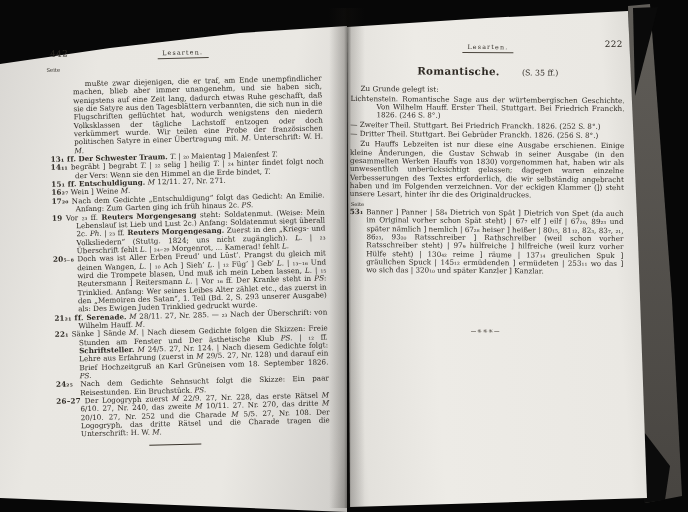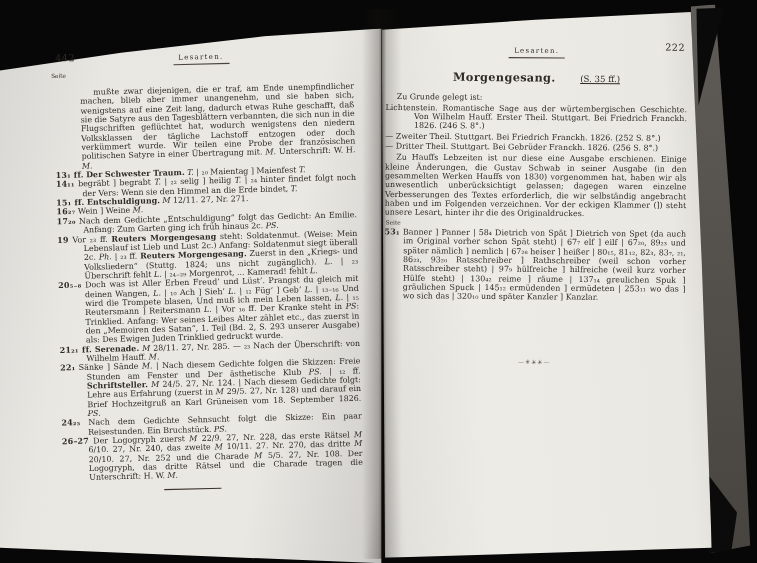--- a/index.html
+++ b/index.html
@@ -41,21 +41,21 @@
   .seite{font-size:5.2px;line-height:6px;text-align:left;margin:4px 0 2px 2px;}
   .content-right .seite{margin:2px 0 1px 1px;}
 
   .intro{margin:8px 0 0;padding-left:28px;text-indent:12px;}
   .entry{padding-left:28px;text-indent:-24px;}
   .num{font-weight:700;letter-spacing:.2px;}
   .end-rule{width:52px;border-top:.9px solid #3a342c;margin:7px 0 0 96px;}
 
   .title-line{text-align:center;margin-top:13px;white-space:nowrap;}
   .title-main{font-weight:700;font-size:10.3px;letter-spacing:.3px;}
-  .title-ref{font-size:7.8px;margin-left:20px;text-decoration:underline;}
+  .title-ref{font-size:7.8px;margin-left:20px;}
   .lead{text-indent:10px;margin-top:9px;}
   .bib{padding-left:26px;text-indent:-26px;margin-top:1px;}
   .para{text-indent:10px;margin-top:2px;}
   .apparatus{padding-left:17px;text-indent:-17px;}
   .ornament{text-align:center;font-family:"DejaVu Sans",sans-serif;font-size:5.5px;
             letter-spacing:1px;color:#3c362e;margin-top:51px;}
   p{margin:0;}
 </style>
 </head>
 <body>
@@ -93,21 +93,21 @@
     <div class="end-rule"></div>
   </div>
 
   <div class="content content-right">
     <div class="pg-head">
       <span class="runhead">Lesarten.</span>
       <span class="pgnum pgnum-right">222</span>
     </div>
 
     <div class="title-line">
-      <span class="title-main">Morgengesang.</span>
+      <span class="title-main">Romantische.</span>
       <span class="title-ref">(S. 35 ff.)</span>
     </div>
 
     <p class="lead">Zu Grunde gelegt ist:</p>
 
     <div class="bib">Lichtenstein. Romantische Sage aus der würtembergischen Geschichte. Von Wilhelm Hauff. Erster Theil. Stuttgart. Bei Friedrich Franckh. 1826. (246 S. 8°.)</div>
     <div class="bib">— Zweiter Theil. Stuttgart. Bei Friedrich Franckh. 1826. (252 S. 8°.)</div>
     <div class="bib">— Dritter Theil. Stuttgart. Bei Gebrüder Franckh. 1826. (256 S. 8°.)</div>
 
     <p class="para">Zu Hauffs Lebzeiten ist nur diese eine Ausgabe erschienen. Einige kleine Änderungen, die Gustav Schwab in seiner Ausgabe (in den gesammelten Werken Hauffs von 1830) vorgenommen hat, haben wir als unwesentlich unberücksichtigt gelassen; dagegen waren einzelne Verbesserungen des Textes erforderlich, die wir selbständig angebracht haben und im Folgenden verzeichnen. Vor der eckigen Klammer (]) steht unsere Lesart, hinter ihr die des Originaldruckes.</p>

